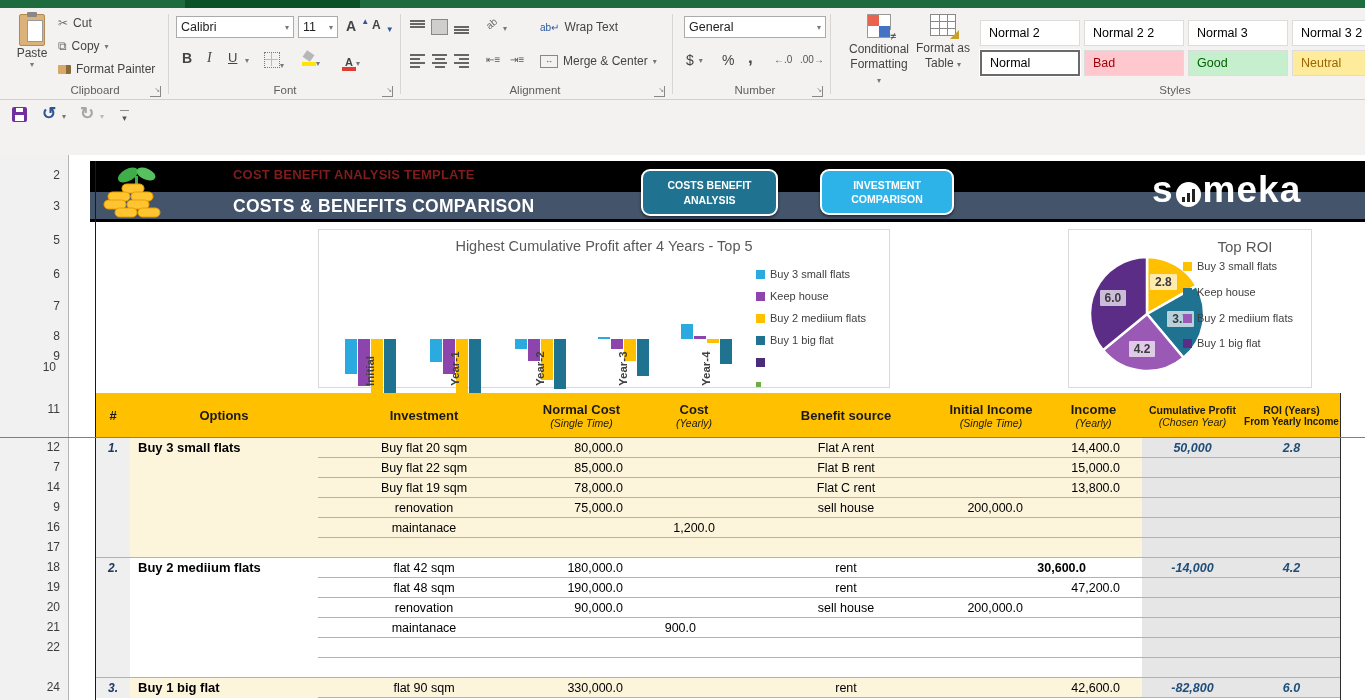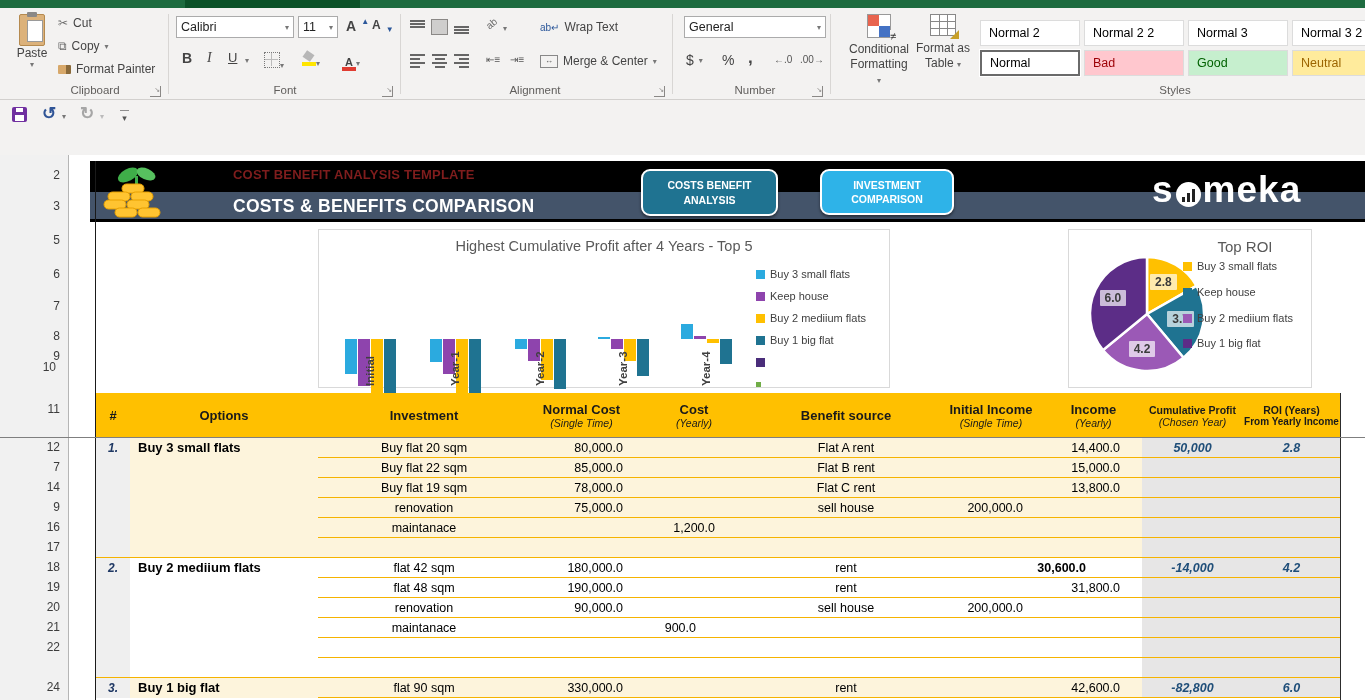--- a/index.html
+++ b/index.html
@@ -554,21 +554,21 @@
         <div class="cell crI" style="left: 1011px; top: 403px; width: 97px; font-weight: bold;">30,600.0</div>
         <div class="cell cb" style="left: 1142px; top: 403px; width: 101px;">-14,000</div>
         <div class="cell cb" style="left: 1243px; top: 403px; width: 97px;">4.2</div>
         <div class="abs goldline" style="left: 318px; top: 422px; width: 1022px;"></div>
         <div class="abs bandL" style="top: 423px; height: 20px; background: rgb(255, 255, 255);"></div>
         <div class="abs bandR" style="top: 423px; height: 20px;"></div>
         <div class="abs ncol" style="top: 423px; height: 20px;"></div>
         <div class="cell cc" style="left: 318px; top: 423px; width: 212px;">flat 48 sqm</div>
         <div class="cell cr" style="left: 530px; top: 423px; width: 103px;">190,000.0</div>
         <div class="cell cc" style="left: 755px; top: 423px; width: 182px;">rent</div>
-        <div class="cell crI" style="left: 1045px; top: 423px; width: 97px;">31,800.0</div>
+        <div class="cell crI" style="left: 1045px; top: 423px; width: 97px;">47,200.0</div>
         <div class="abs goldline" style="left: 318px; top: 442px; width: 1022px;"></div>
         <div class="abs bandL" style="top: 443px; height: 20px; background: rgb(255, 255, 255);"></div>
         <div class="abs bandR" style="top: 443px; height: 20px;"></div>
         <div class="abs ncol" style="top: 443px; height: 20px;"></div>
         <div class="cell cc" style="left: 318px; top: 443px; width: 212px;">renovation</div>
         <div class="cell cr" style="left: 530px; top: 443px; width: 103px;">90,000.0</div>
         <div class="cell cc" style="left: 755px; top: 443px; width: 182px;">sell house</div>
         <div class="cell crI" style="left: 937px; top: 443px; width: 108px;">200,000.0</div>
         <div class="abs goldline" style="left: 318px; top: 462px; width: 1022px;"></div>
         <div class="abs bandL" style="top: 463px; height: 20px; background: rgb(255, 255, 255);"></div>

